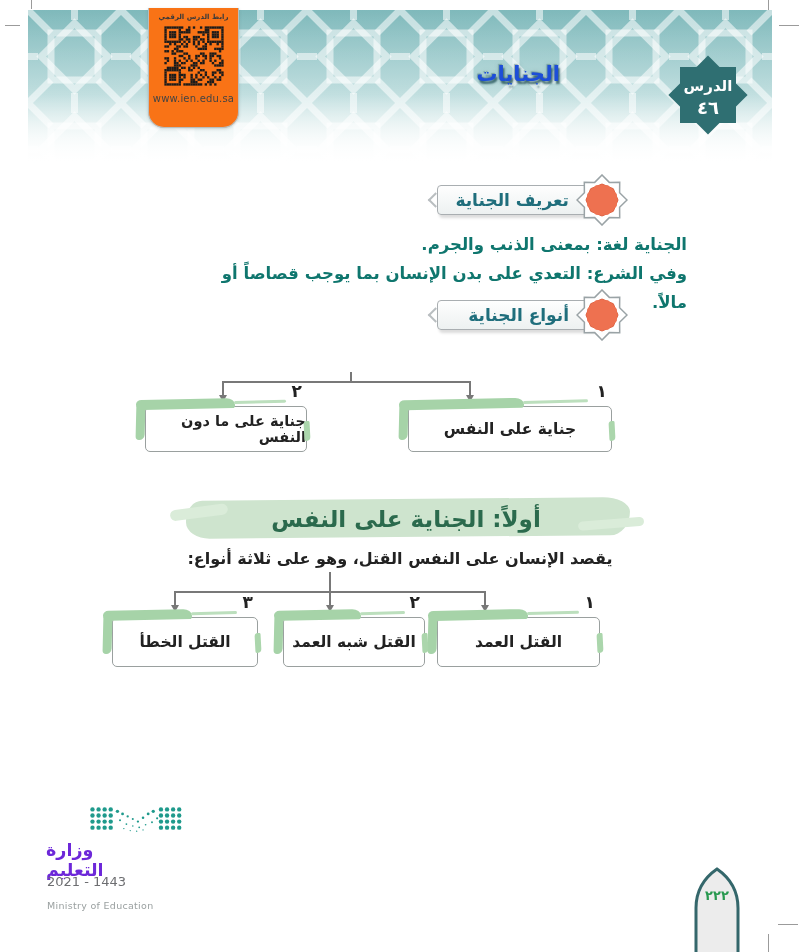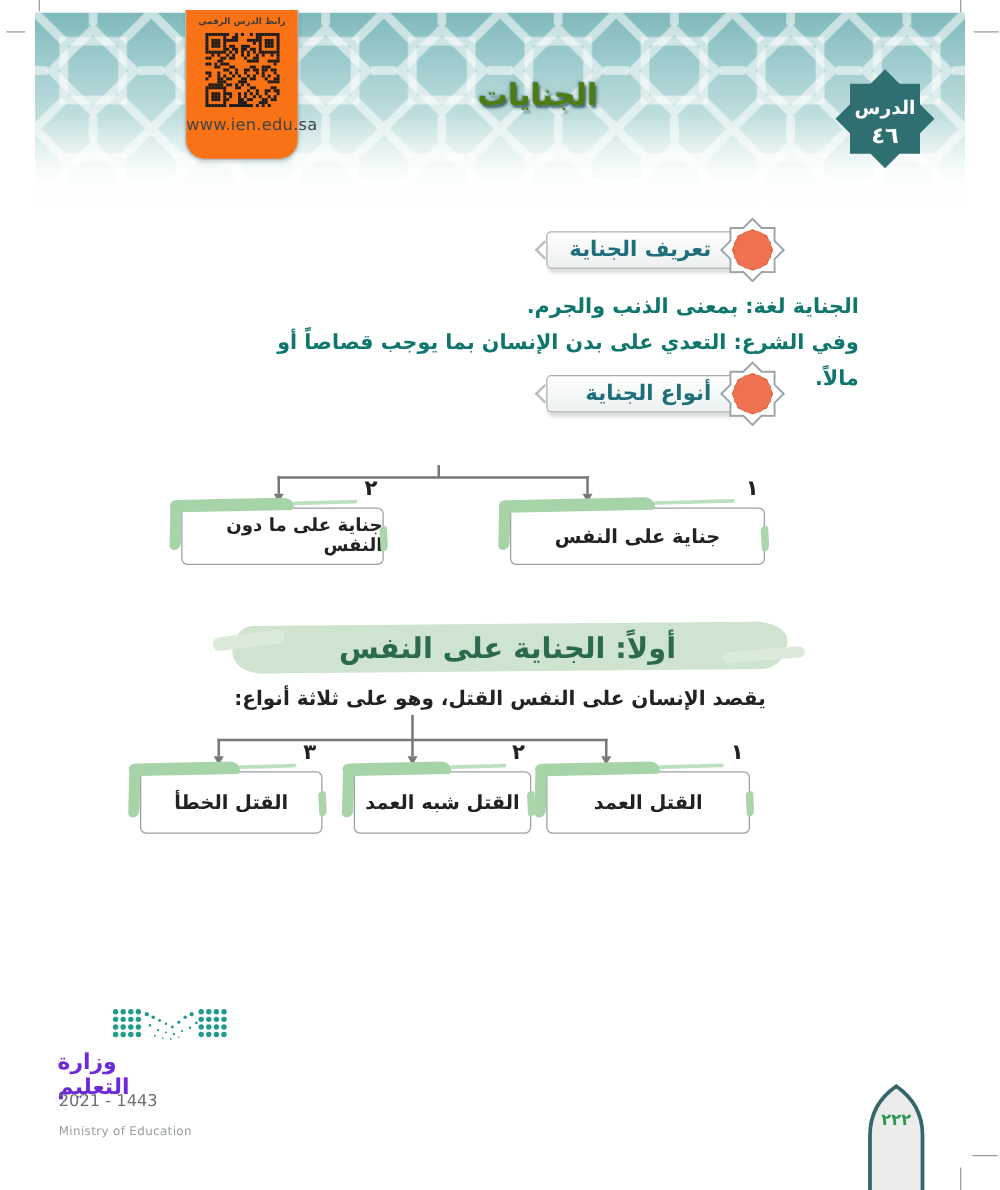--- a/index.html
+++ b/index.html
@@ -11,23 +11,23 @@
 
   
   .header-band { position:absolute; left:28px; top:10px; width:744px; height:155px; }
   .header-band svg { display:block; }
   .qr-panel { position:absolute; left:148px; top:8px; width:91px; height:120px;
               background:#f97316; border:1px solid #b9bdbd; border-top:none;
               border-radius:0 0 16px 16px; text-align:center; padding-top:5px;
               box-shadow:0 1px 3px rgba(60,90,90,.25); }
   .qr-label { font-size:7px; font-weight:bold; color:#3a3a3a; direction:rtl; }
   .qr-code { margin:3px auto 1px auto; width:64px; height:64px; }
-  .qr-url { font-size:13px; color:#444; letter-spacing:.2px; }
-  .page-title { position:absolute; left:300px; top:62px; width:260px; text-align:center;
-                direction:rtl; font-size:24px; font-weight:bold; color:#4d7c0f;
+  .qr-url { font-size:10px; color:#444; letter-spacing:.2px; }
+  .page-title { position:absolute; left:300px; top:62px; width:260px; text-align:right;
+                direction:rtl; font-size:21px; font-weight:bold; color:#1d4ed8;
                 text-shadow:1.5px 2.5px 2px rgba(45,92,96,.85), -1px -1px 1px rgba(45,92,96,.4), 0 0 5px rgba(70,110,112,.35); }
   .lesson-badge { position:absolute; left:664px; top:51px; width:88px; height:88px; }
   .lesson-badge text { font-weight:bold; fill:#fff; }
 
   
   .sec-banner { position:absolute; width:186px; height:38px; }
   .banner-body { position:absolute; left:0; right:26px; top:4px; bottom:4px;
                  background:linear-gradient(#fefefe,#edf1f1); border:1.5px solid #a9aeb1;
                  border-radius:4px; box-shadow:2px 3px 3px rgba(0,0,0,.14); }
   .banner-chev { position:absolute; left:-7px; top:50%; width:11px; height:11px;

